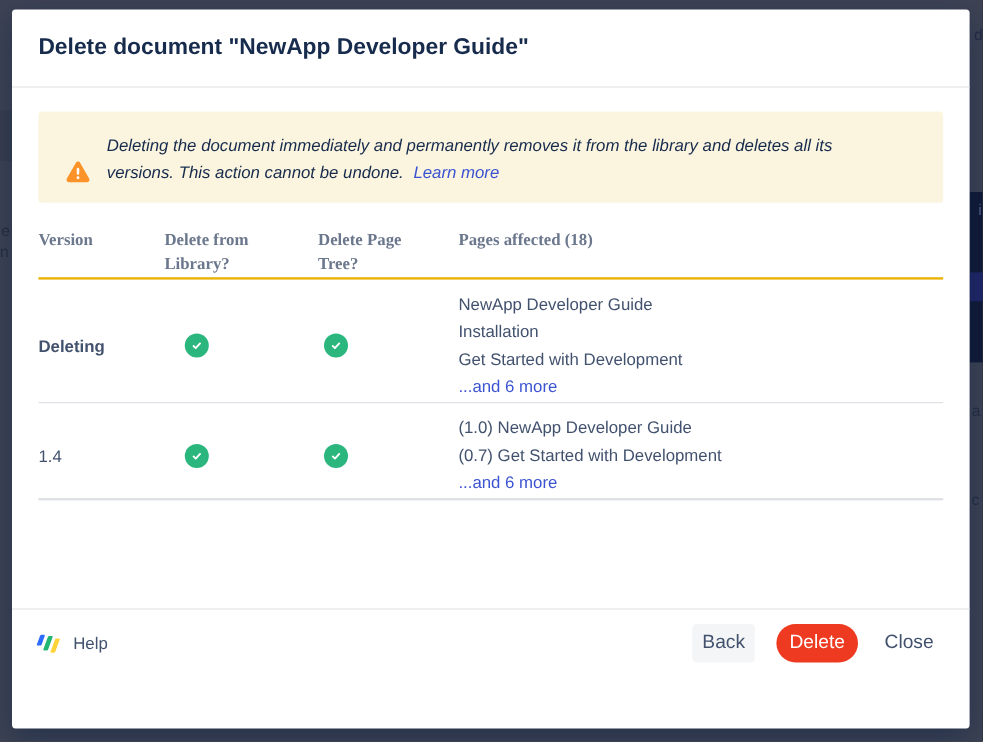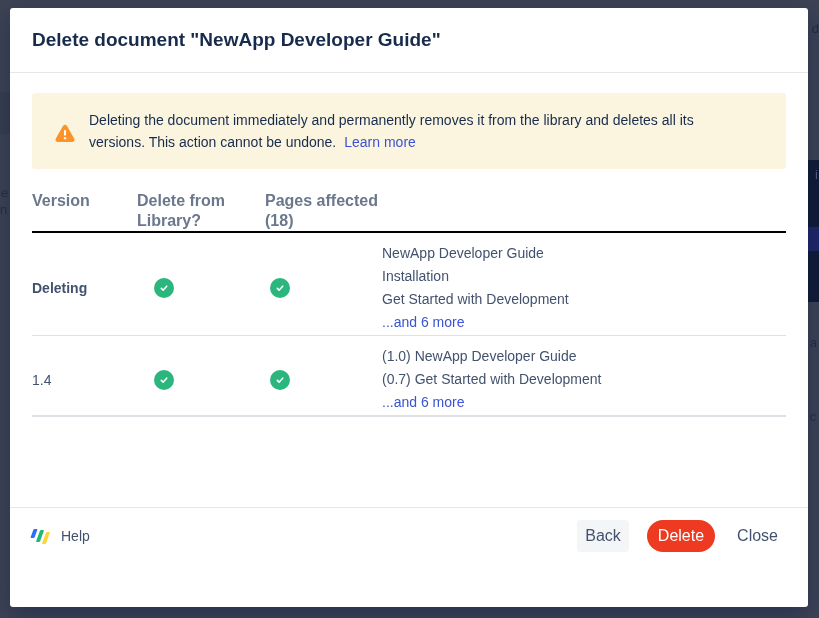--- a/index.html
+++ b/index.html
@@ -30,42 +30,42 @@
   .modal-header {
     height:65px; display:flex; align-items:center; padding:0 22px;
     border-bottom:1px solid #E4E6EA;
   }
   .modal-title {
     font-size:19px; font-weight:700; color:var(--title-text,#172B4D);
   }
   .modal-body { padding:20px 22px 0; }
 
   .banner {
-    display:flex; align-items:center;
+    display:flex; align-items:flex-end;
     background:var(--warning-banner-bg,#FBF5DF);
-    border-radius:3px; min-height:76px; padding:15px 20px 15px 22px;
+    border-radius:3px; min-height:76px; padding:15px 20px 15px 22px;font-style:italic;
   }
   .banner-icon { width:22px; height:22px; flex:none; margin-top:3px; }
   .banner-text {
     margin-left:13px; font-size:14px; line-height:22px;
     color:var(--title-text,#172B4D); max-width:652px;
   }
   .link {
     color:var(--link,#3B53D1); text-decoration:none; cursor:pointer;
   }
   .banner-text .link { margin-left:8px; }
 
   
   .doc-table { margin-top:22px; }
   .t-head, .t-row {
     display:grid; grid-template-columns:105px 128px 117px 1fr;
   }
   .t-head {
-    font-size:16px; font-weight:700; color:var(--muted-header-text,#6B778C);
-    line-height:20px; border-bottom:2px solid #000000;
+    font-size:14px; font-weight:700; color:var(--muted-header-text,#6B778C);
+    line-height:20px; border-bottom:2px solid #eab308;font-family:Liberation Serif, serif;
   }
   .t-head .hd-wrap2 { max-width:92px; }
   .t-row {
     align-items:center; padding:9px 0 1px;
     border-bottom:1px solid #DFE1E6;
     font-size:14px; color:var(--body-text,#42526E);
   }
   .t-row.last { border-bottom:2px solid #DFE1E6; }
   .version-current { font-weight:700; }
   .check {
@@ -133,20 +133,21 @@
           <rect x="10.85" y="8.6" width="2.3" height="6.3" rx="1.15" fill="#FFFFFF"></rect>
           <circle cx="12" cy="17.6" r="1.3" fill="#FFFFFF"></circle>
         </svg>
         <p class="banner-text"><span>Deleting the document immediately and permanently removes it from the library and deletes all its versions. This action cannot be undone.</span><a class="link">Learn more</a></p>
       </div>
 
       <div class="doc-table">
         <div class="t-head">
           <span>Version</span>
           <span class="hd-wrap2">Delete from Library?</span>
+          <span class="hd-wrap2">Delete Page Tree?</span>
           <span>Pages affected (18)</span>
         </div>
 
         <div class="t-row">
           <span class="version-current">Deleting</span>
           <span class="check check-col2">
             <svg width="12" height="12" viewBox="0 0 20 20">
                 <path d="M5.5 10.6l3 3L14.5 7" stroke="#FFFFFF" stroke-width="2.6" fill="none" stroke-linecap="round" stroke-linejoin="round"></path>
               </svg>
           </span>

